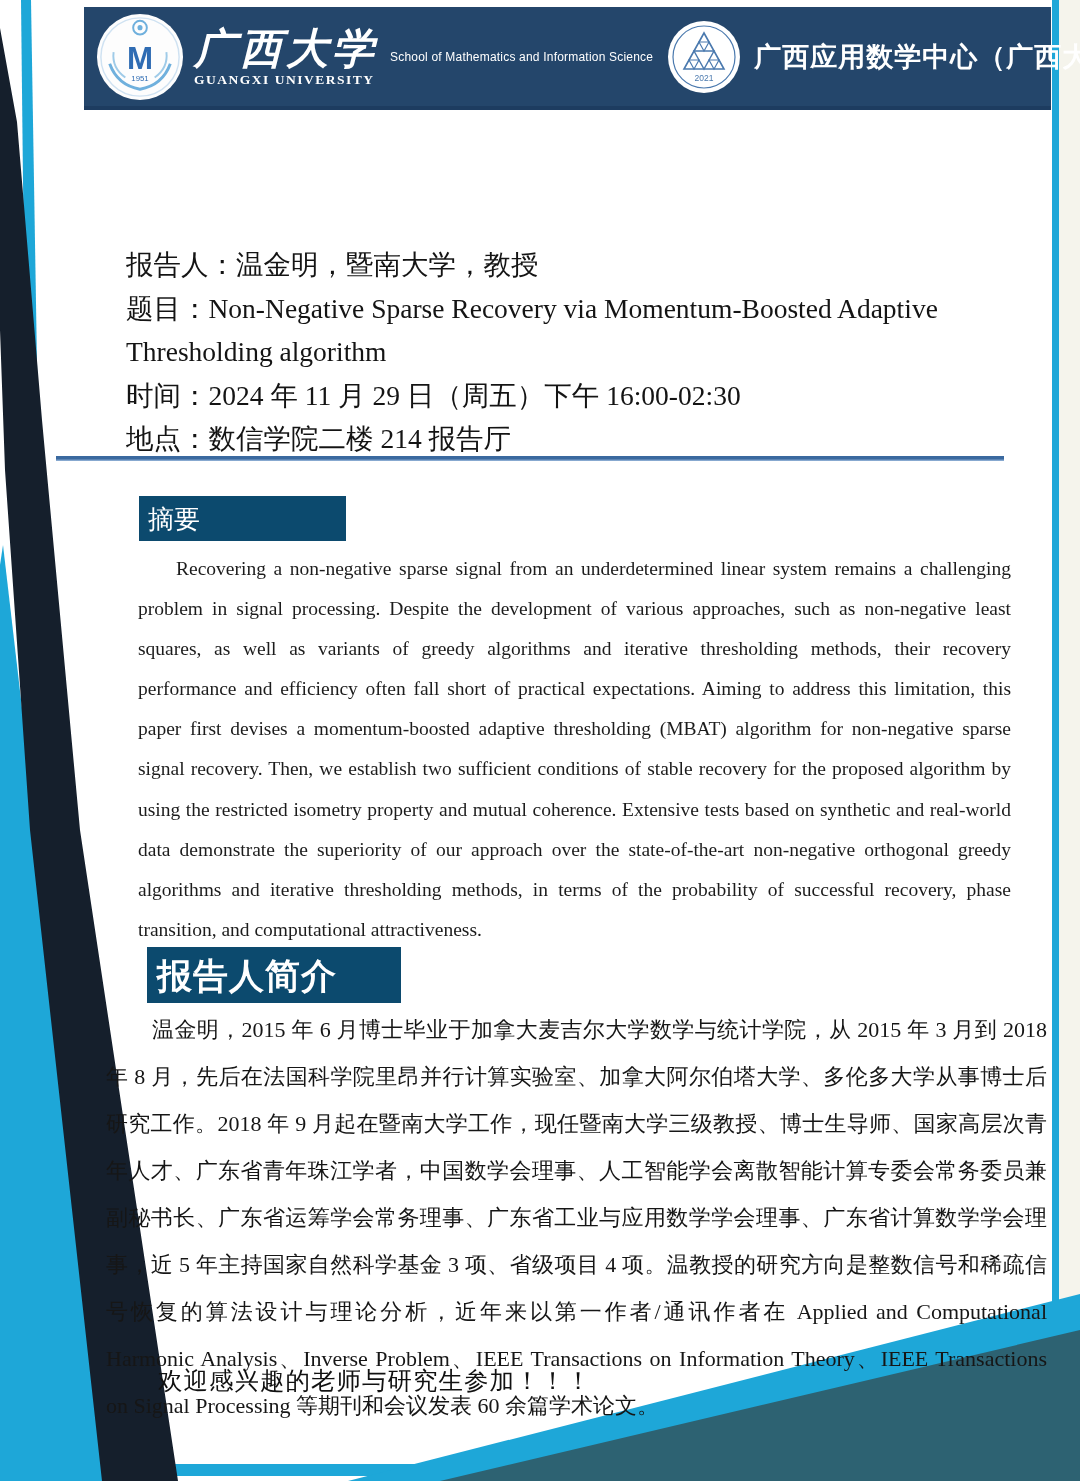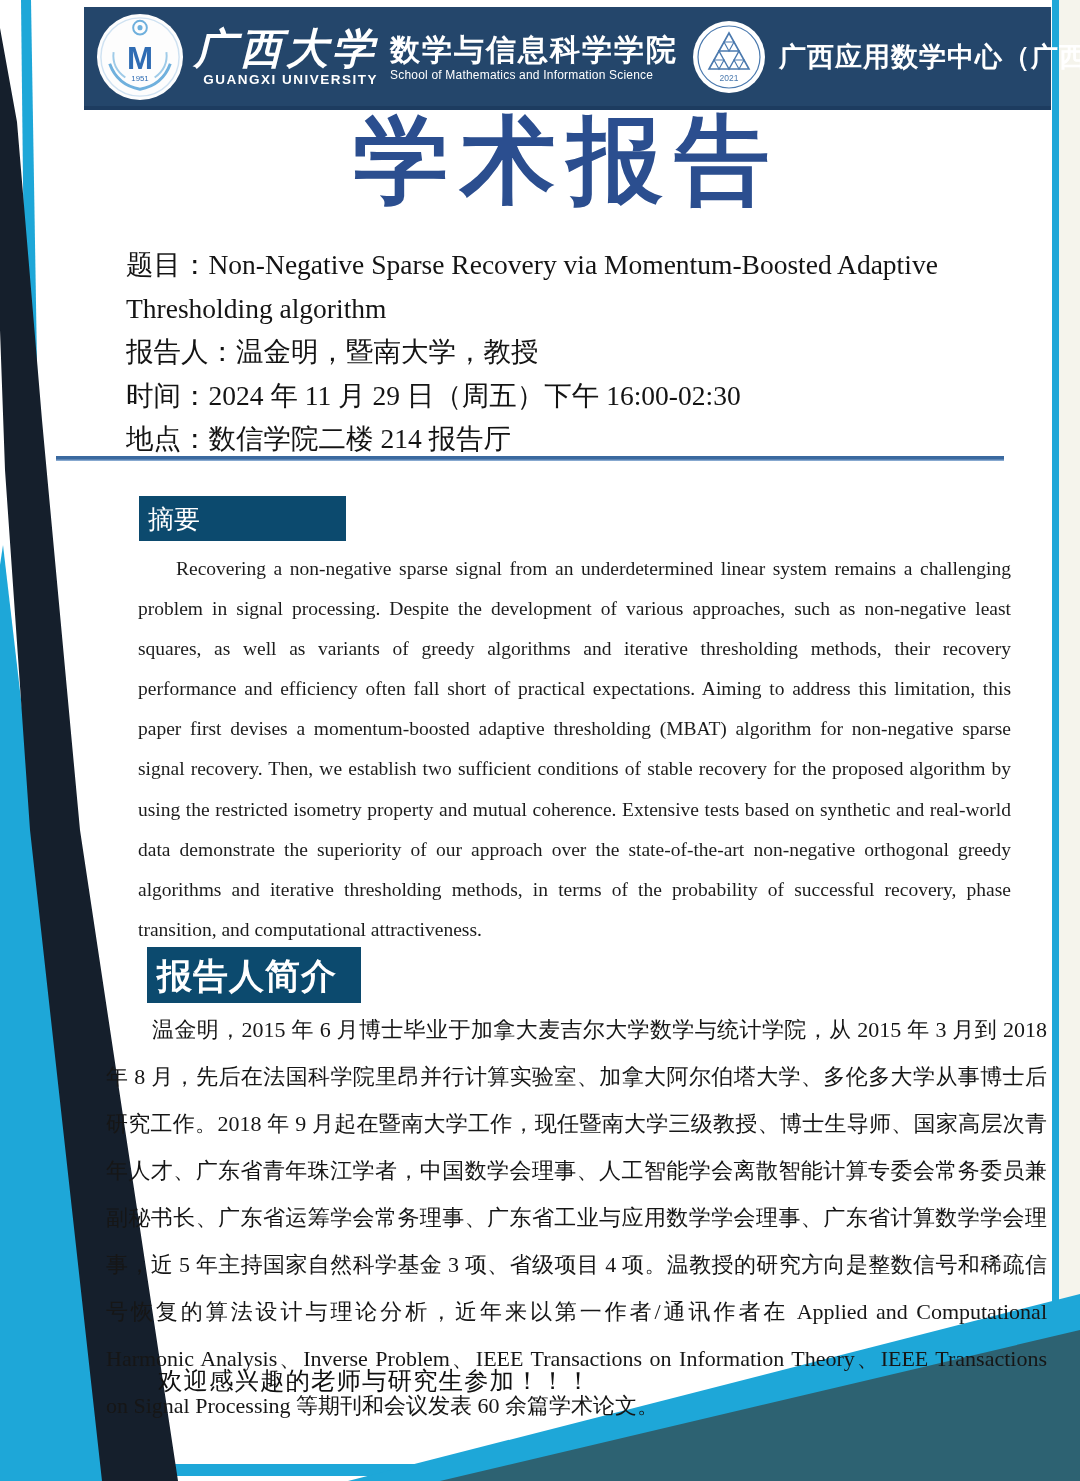--- a/index.html
+++ b/index.html
@@ -17,38 +17,38 @@
   .teal-cyan{background:#1ea7d8;clip-path:polygon(1080px 1294px,1080px 1334px,452px 1481px,348px 1481px);z-index:2;}
   .cyan-bar{position:absolute;left:112px;top:1464px;width:350px;height:12px;background:#1ea7d8;z-index:1;}
 
   
   .header{position:absolute;left:84px;top:7px;width:967px;height:99px;background:#24466b;border-bottom:4px solid #1d3c60;display:flex;align-items:center;z-index:5;}
   .seal{flex:0 0 auto;}
   .seal1{margin-left:12px;}
   .seal2{margin-left:14px;}
   .uni-block{margin-left:10px;color:#ffffff;}
   .uni-zh{font-family:"DejaVu Serif",serif;font-style:italic;font-weight:bold;font-size:42px;line-height:46px;letter-spacing:4px;white-space:nowrap;}
-  .uni-en{font-family:Liberation Sans, sans-serif;font-weight:bold;font-size:13.5px;letter-spacing:1.5px;white-space:nowrap;text-align:right;}
+  .uni-en{font-family:Liberation Serif, serif;font-weight:bold;font-size:13.5px;letter-spacing:1.5px;white-space:nowrap;}
   .school-block{margin-left:12px;color:#ffffff;}
   .school-zh{font-family:"Liberation Sans",sans-serif;font-weight:bold;font-size:30px;line-height:36px;letter-spacing:2px;white-space:nowrap;}
   .school-en{font-family:"Liberation Sans",sans-serif;font-size:12px;letter-spacing:.2px;white-space:nowrap;margin-top:0;}
   .center-name{margin-left:13px;color:#ffffff;font-family:"Liberation Sans",sans-serif;font-weight:bold;font-size:27px;letter-spacing:1px;white-space:nowrap;}
 
   
   .main-title{position:absolute;left:84px;top:104px;width:967px;text-align:center;font-family:"Liberation Sans",sans-serif;font-weight:800;font-size:95px;line-height:112px;letter-spacing:12px;color:#2b4e8f;z-index:5;}
 
   
   .info{position:absolute;left:126px;top:243px;width:888px;font-size:27.5px;line-height:43.5px;color:#141414;z-index:5;}
   .info div{margin:0;}
 
   .divider{position:absolute;left:56px;top:456px;width:948px;height:5px;background:linear-gradient(180deg,#3a699f 55%,#9dbbdd 100%);z-index:5;}
 
   .section-label{position:absolute;background:#0c4a6e;color:#ffffff;font-family:"Liberation Sans",sans-serif;z-index:5;}
   .abstract-label{left:139px;top:496px;width:207px;height:45px;font-size:26px;line-height:47px;padding-left:9px;box-sizing:border-box;}
-  .bio-label{left:147px;top:947px;width:214px;height:56px;font-size:35px;line-height:58px;font-weight:bold;padding-left:10px;box-sizing:border-box;letter-spacing:1px;}
+  .bio-label{left:147px;top:947px;width:254px;height:56px;font-size:35px;line-height:58px;font-weight:bold;padding-left:10px;box-sizing:border-box;letter-spacing:1px;}
 
   .abstract-text{position:absolute;left:138px;top:549px;width:873px;font-size:19.5px;line-height:40.1px;color:#1c1c1c;text-align:justify;text-indent:38px;z-index:5;}
   .bio-text{position:absolute;left:106px;top:1006px;width:941px;font-size:22px;line-height:47px;color:#161616;text-align:justify;text-indent:46px;z-index:5;}
   .closing{position:absolute;left:158px;top:1340px;font-size:24.5px;color:#111111;z-index:5;letter-spacing:1px;margin-top:24px;}
 </style>
 </head>
 <body>
 
 <div id="page">
 
@@ -73,43 +73,41 @@
       <text x="45" y="57" text-anchor="middle" font-family="Liberation Sans, sans-serif" font-weight="bold" font-size="32" fill="#2f6cb3">M</text>
       <text x="45" y="70" text-anchor="middle" font-family="Liberation Sans, sans-serif" font-size="8" fill="#2f6cb3">1951</text>
     </svg>
 
     <div class="uni-block">
       <div class="uni-zh">广西大学</div>
       <div class="uni-en">GUANGXI UNIVERSITY</div>
     </div>
 
     <div class="school-block">
-      <div class="school-zh">数学与信息科学学院</div>
       <div class="school-en">School of Mathematics and Information Science</div>
     </div>
 
     <svg class="seal seal2" width="74" height="74" viewBox="0 0 74 74">
       <circle cx="37" cy="37" r="36" fill="#ffffff"></circle>
       <circle cx="37" cy="37" r="31" fill="none" stroke="#4a79ae" stroke-width="1.2"></circle>
       <path d="M37,13 L17,49 L57,49 Z" fill="none" stroke="#4a79ae" stroke-width="1.6"></path>
       <path d="M27,31 L47,31 L37,49 Z" fill="none" stroke="#4a79ae" stroke-width="1.4"></path>
       <path d="M32,22 L42,22 L37,31 Z" fill="none" stroke="#4a79ae" stroke-width="1.1"></path>
       <path d="M22,40 L32,40 L27,49 Z" fill="none" stroke="#4a79ae" stroke-width="1.1"></path>
       <path d="M42,40 L52,40 L47,49 Z" fill="none" stroke="#4a79ae" stroke-width="1.1"></path>
       <text x="37" y="61" text-anchor="middle" font-family="Liberation Sans, sans-serif" font-size="8.5" fill="#4a79ae">2021</text>
     </svg>
 
     <div class="center-name">广西应用数学中心（广西大学）</div>
   </div>
 
-  <div class="main-title">学术报告</div>
 
   <div class="info">
+    <div>报告人：温金明，暨南大学，教授</div>
     <div>题目：Non-Negative Sparse Recovery via Momentum-Boosted Adaptive Thresholding algorithm</div>
-    <div>报告人：温金明，暨南大学，教授</div>
     <div>时间：2024 年 11 月 29 日（周五）下午 16:00-02:30</div>
     <div>地点：数信学院二楼 214 报告厅</div>
   </div>
 
   <div class="divider"></div>
 
   <div class="section-label abstract-label">摘要</div>
   <div class="abstract-text">Recovering a non-negative sparse signal from an underdetermined linear system remains a challenging problem in signal processing. Despite the development of various approaches, such as non-negative least squares, as well as variants of greedy algorithms and iterative thresholding methods, their recovery performance and efficiency often fall short of practical expectations. Aiming to address this limitation, this paper first devises a momentum-boosted adaptive thresholding (MBAT) algorithm for non-negative sparse signal recovery. Then, we establish two sufficient conditions of stable recovery for the proposed algorithm by using the restricted isometry property and mutual coherence. Extensive tests based on synthetic and real-world data demonstrate the superiority of our approach over the state-of-the-art non-negative orthogonal greedy algorithms and iterative thresholding methods, in terms of the probability of successful recovery, phase transition, and computational attractiveness.</div>
 
   <div class="section-label bio-label">报告人简介</div>

